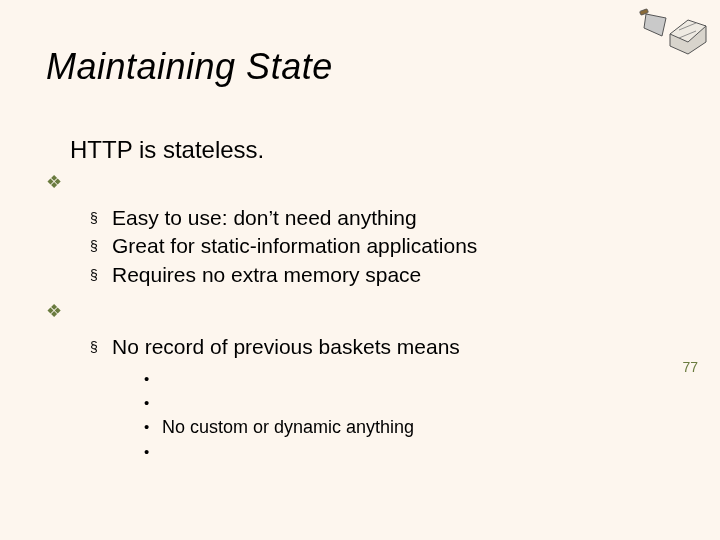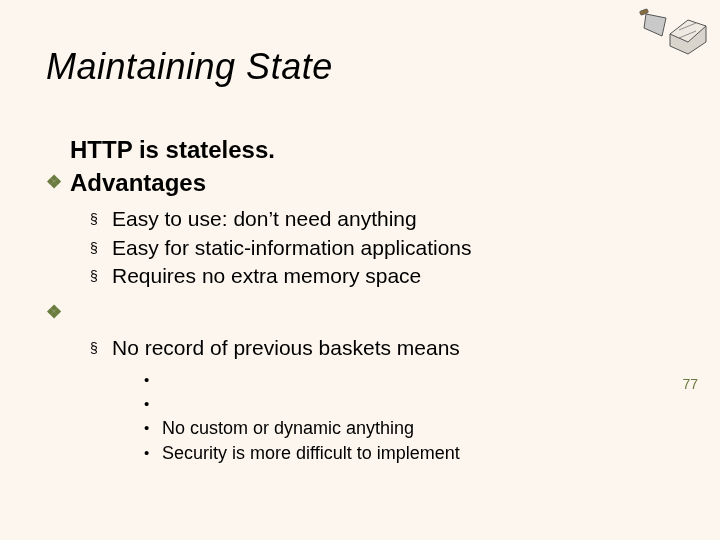--- a/index.html
+++ b/index.html
@@ -32,21 +32,20 @@
     position: absolute;
     left: 46px;
     top: 134px;
     width: 610px;
   }
   .line-l1 {
     font-size: 24px;
     line-height: 1.3;
     margin: 0 0 2px 0;
     display: flex;
-    font-weight: bold;
   }
   .line-l1 .bullet {
     width: 24px;
     flex: 0 0 24px;
     color: #6a7b3f;
     font-size: 18px;
     line-height: 30px;
   }
   .line-l1.nobullet .bullet { visibility: hidden; }
   .line-l2 {
@@ -74,21 +73,21 @@
     width: 18px;
     flex: 0 0 18px;
     color: #000;
     font-size: 15px;
     line-height: 22px;
   }
   .gap-sm { height: 6px; }
   .pagenum {
     position: absolute;
     right: 22px;
-    bottom: 8px;
+    bottom: 25px;
     font-size: 14px;
     color: #6a7b3f;
   }
   .corner-art {
     position: absolute;
     right: 12px;
     top: 8px;
     width: 72px;
     height: 58px;
   }
@@ -115,32 +114,31 @@
 
   <div class="body">
 
     <div class="line-l1 nobullet">
       <span class="bullet">❖</span>
       <span>HTTP is stateless.</span>
     </div>
 
     <div class="line-l1">
       <span class="bullet">❖</span>
-      <span>Advantages</span>
     </div>
 
     <div class="gap-sm"></div>
 
     <div class="line-l2">
       <span class="bullet">§</span>
       <span>Easy to use: don’t need anything</span>
     </div>
     <div class="line-l2">
       <span class="bullet">§</span>
-      <span>Easy for static-information applications</span>
+      <span>Great for static-information applications</span>
     </div>
     <div class="line-l2">
       <span class="bullet">§</span>
       <span>Requires no extra memory space</span>
     </div>
 
     <div class="gap-sm"></div>
 
     <div class="line-l1">
       <span class="bullet">❖</span>
@@ -160,19 +158,18 @@
     </div>
     <div class="line-l3">
       <span class="bullet">•</span>
     </div>
     <div class="line-l3">
       <span class="bullet">•</span>
       <span>No custom or dynamic anything</span>
     </div>
     <div class="line-l3">
       <span class="bullet">•</span>
-      <span>Security is more difficult to implement</span>
     </div>
 
   </div>
 
   <div class="pagenum">77</div>
 </div>
 
 </body></html>

